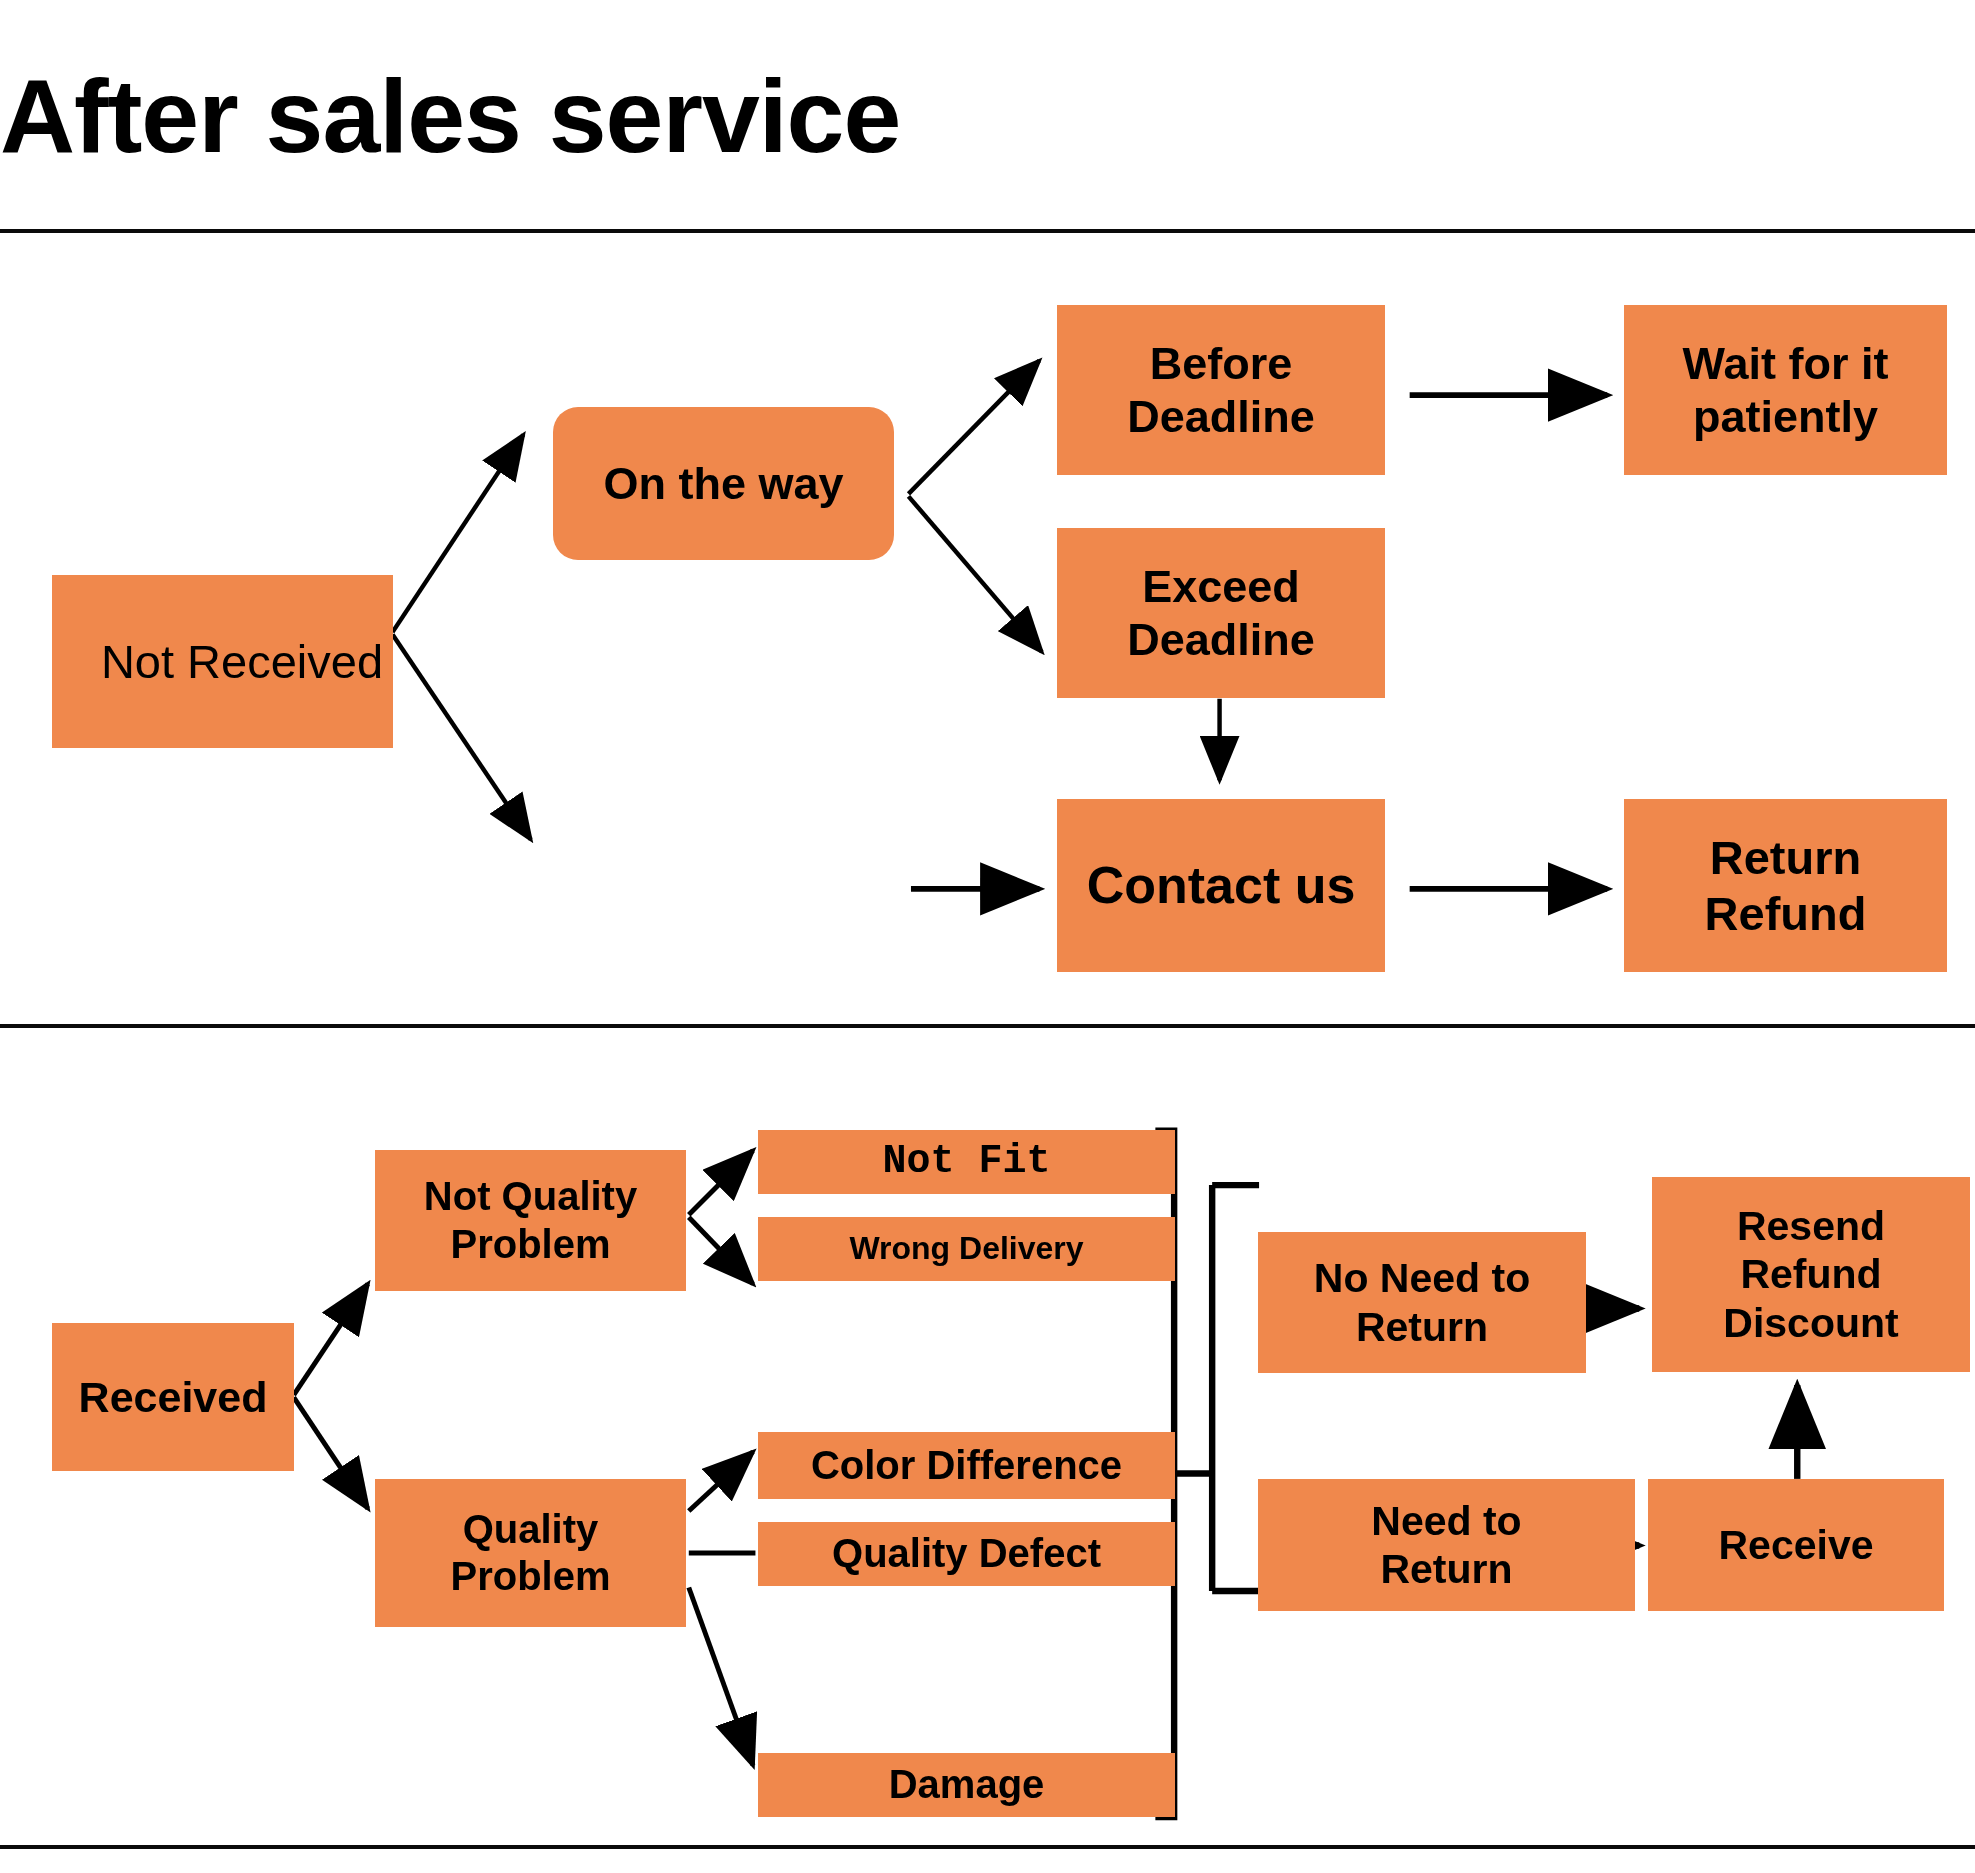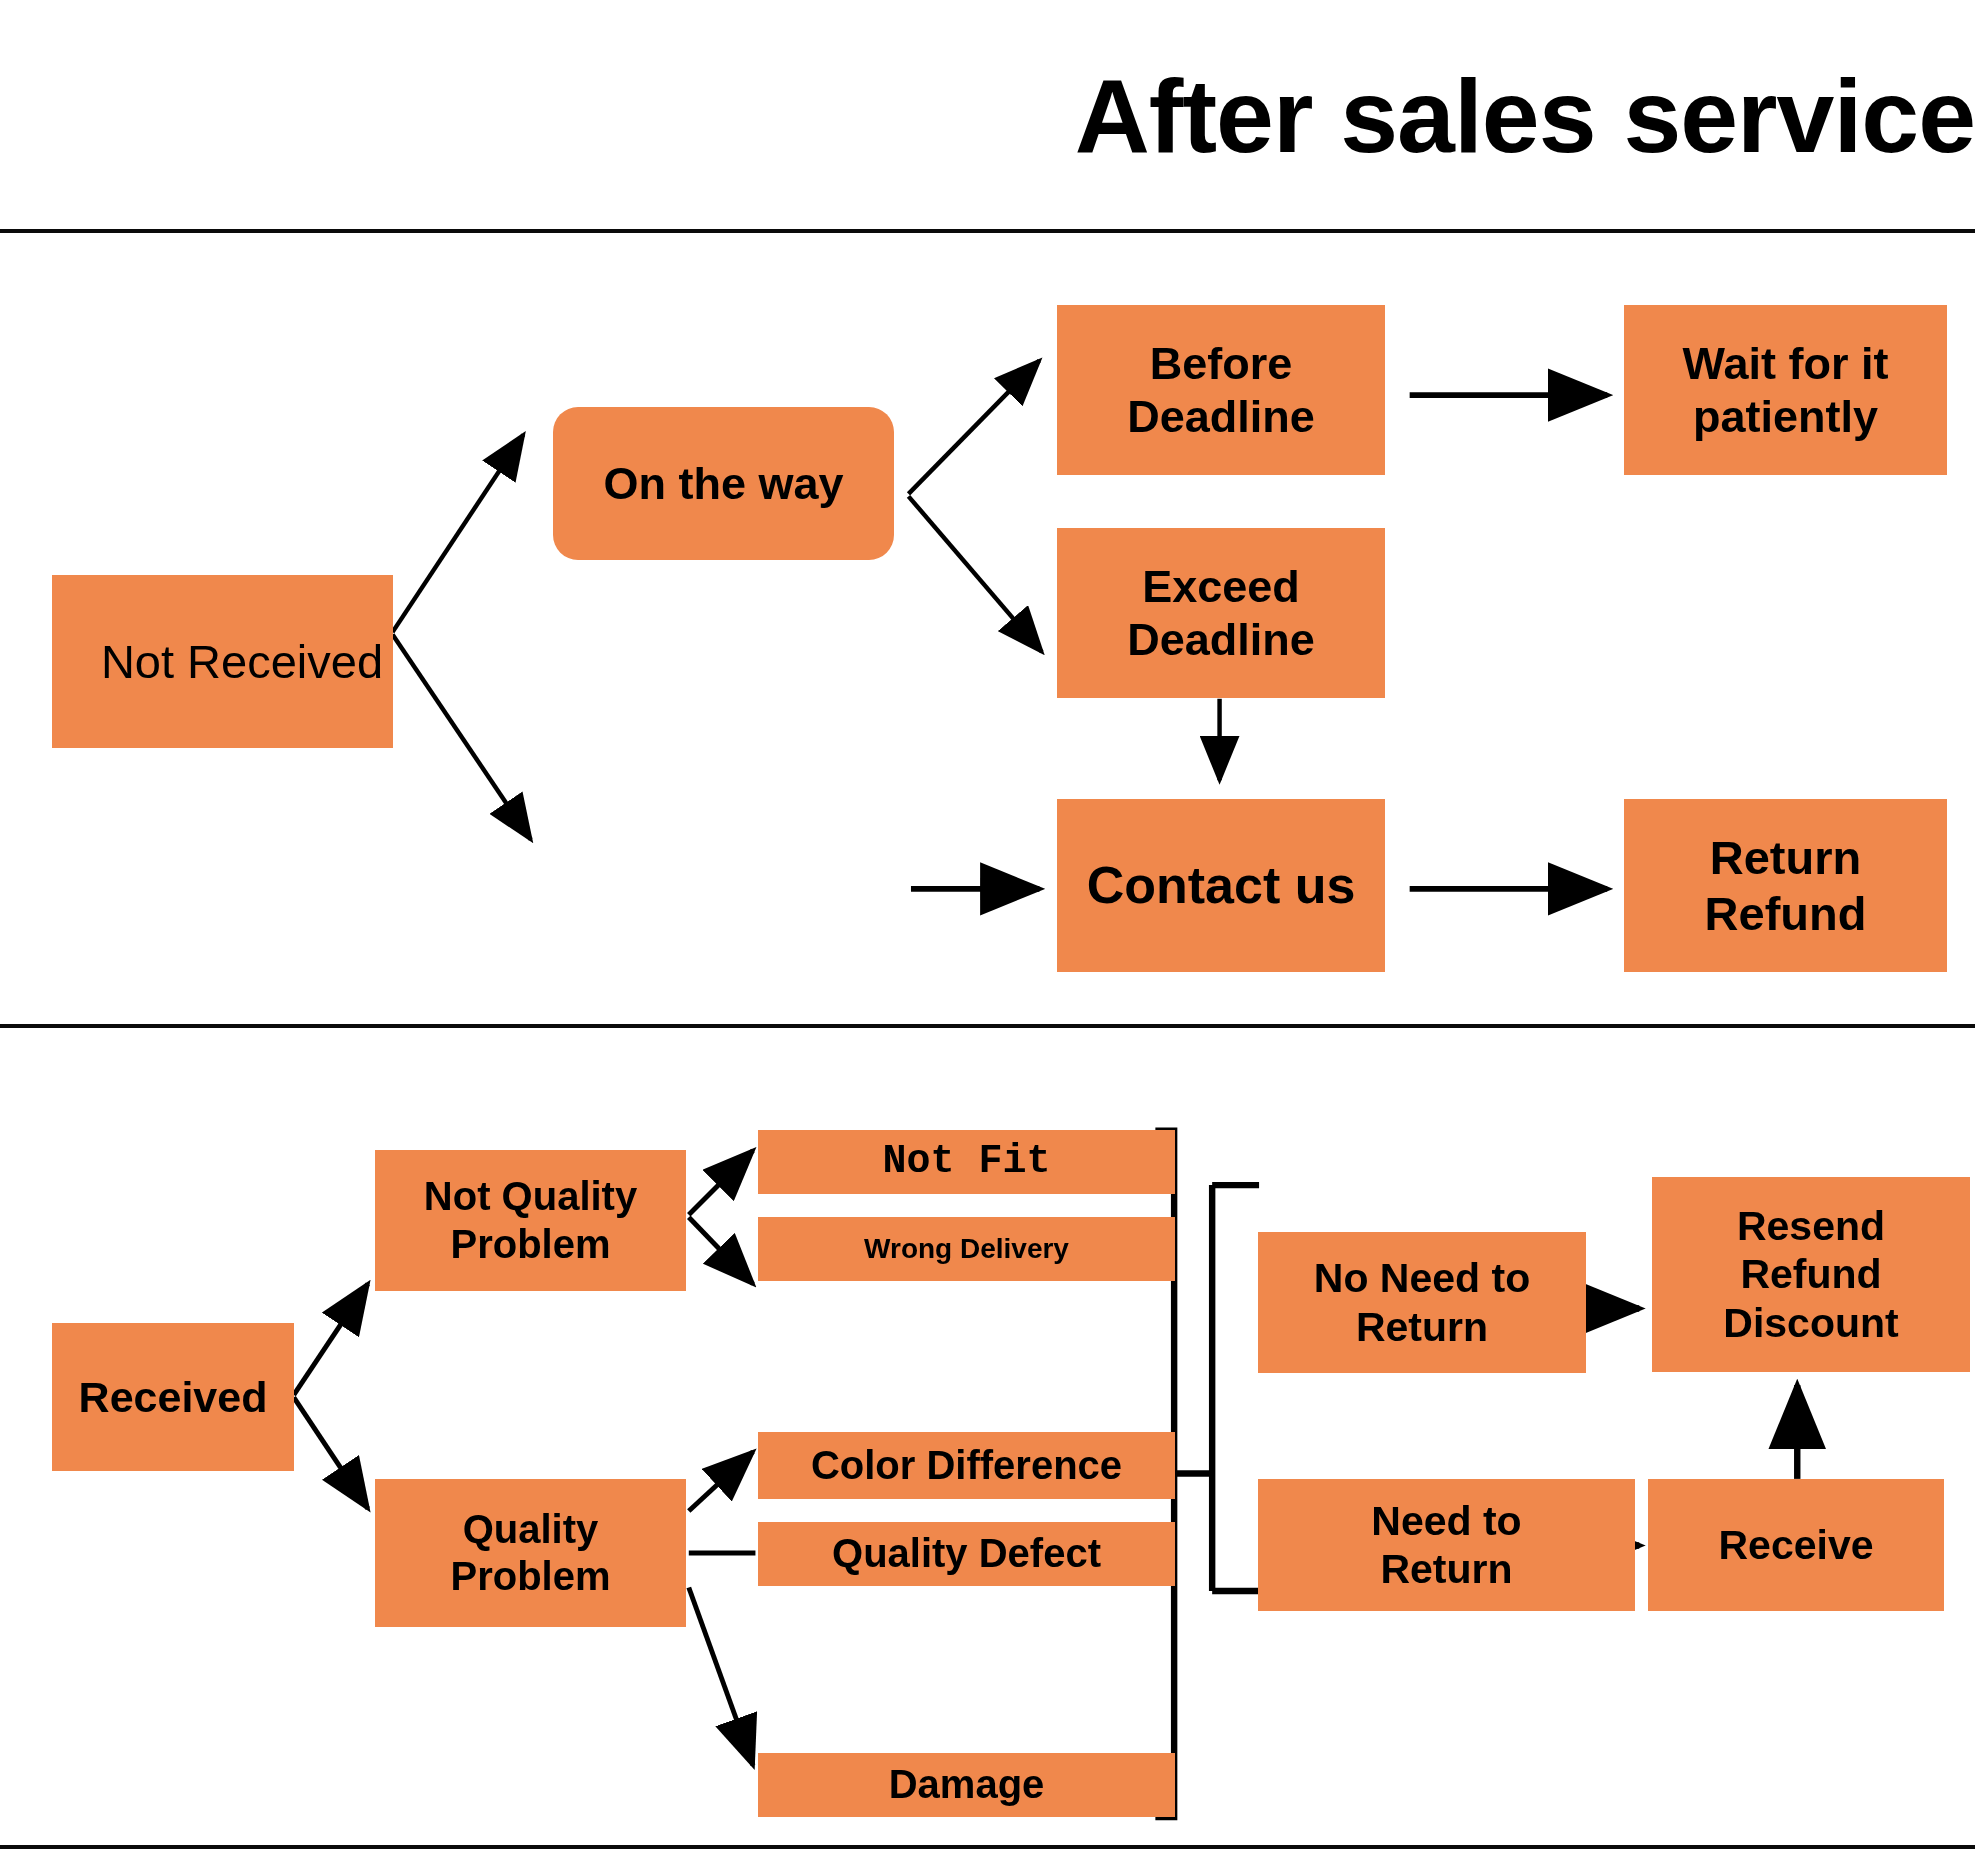--- a/index.html
+++ b/index.html
@@ -15,21 +15,21 @@
     font-family: "Liberation Sans", sans-serif;
     overflow: hidden;
   }
   #title-bar {
     position: absolute;
     left: 0; top: 0;
     width: 1975px;
     height: 231px;
     display: flex;
     align-items: center;
-    justify-content: flex-end;
+    justify-content: flex-start;
   }
   #page-title {
     font-family: "Liberation Sans", sans-serif;
     font-weight: bold;
     font-size: 104px;
     letter-spacing: -1px;
     color: #000000;
     white-space: nowrap;
     line-height: 1;
   }
@@ -157,21 +157,21 @@
   <div class="node" style="left:52px; top:1323px; width:242px; height:148px; font-size:43px;">Received</div>
 
   <div class="node" style="left:375px; top:1150px; width:311px; height:141px; font-size:40px;text-align:center;">Not Quality
 Problem</div>
 
   <div class="node" style="left:375px; top:1479px; width:311px; height:148px; font-size:40px;">Quality
 Problem</div>
 
   <div class="node" style="left:758px; top:1130px; width:417px; height:64px; font-size:40px;font-family:Liberation Mono, monospace;">Not Fit</div>
 
-  <div class="node" style="left:758px; top:1217px; width:417px; height:64px; font-size:28px;">Wrong Delivery</div>
+  <div class="node" style="left:758px; top:1217px; width:417px; height:64px; font-size:32px;">Wrong Delivery</div>
 
   <div class="node" style="left:758px; top:1432px; width:417px; height:67px; font-size:40px;">Color Difference</div>
 
   <div class="node" style="left:758px; top:1522px; width:417px; height:64px; font-size:40px;">Quality Defect</div>
 
   <div class="node" style="left:758px; top:1753px; width:417px; height:64px; font-size:40px;">Damage</div>
 
   <div class="node" style="left:1258px; top:1232px; width:328px; height:141px; font-size:41px;">No Need to
 Return</div>
 

